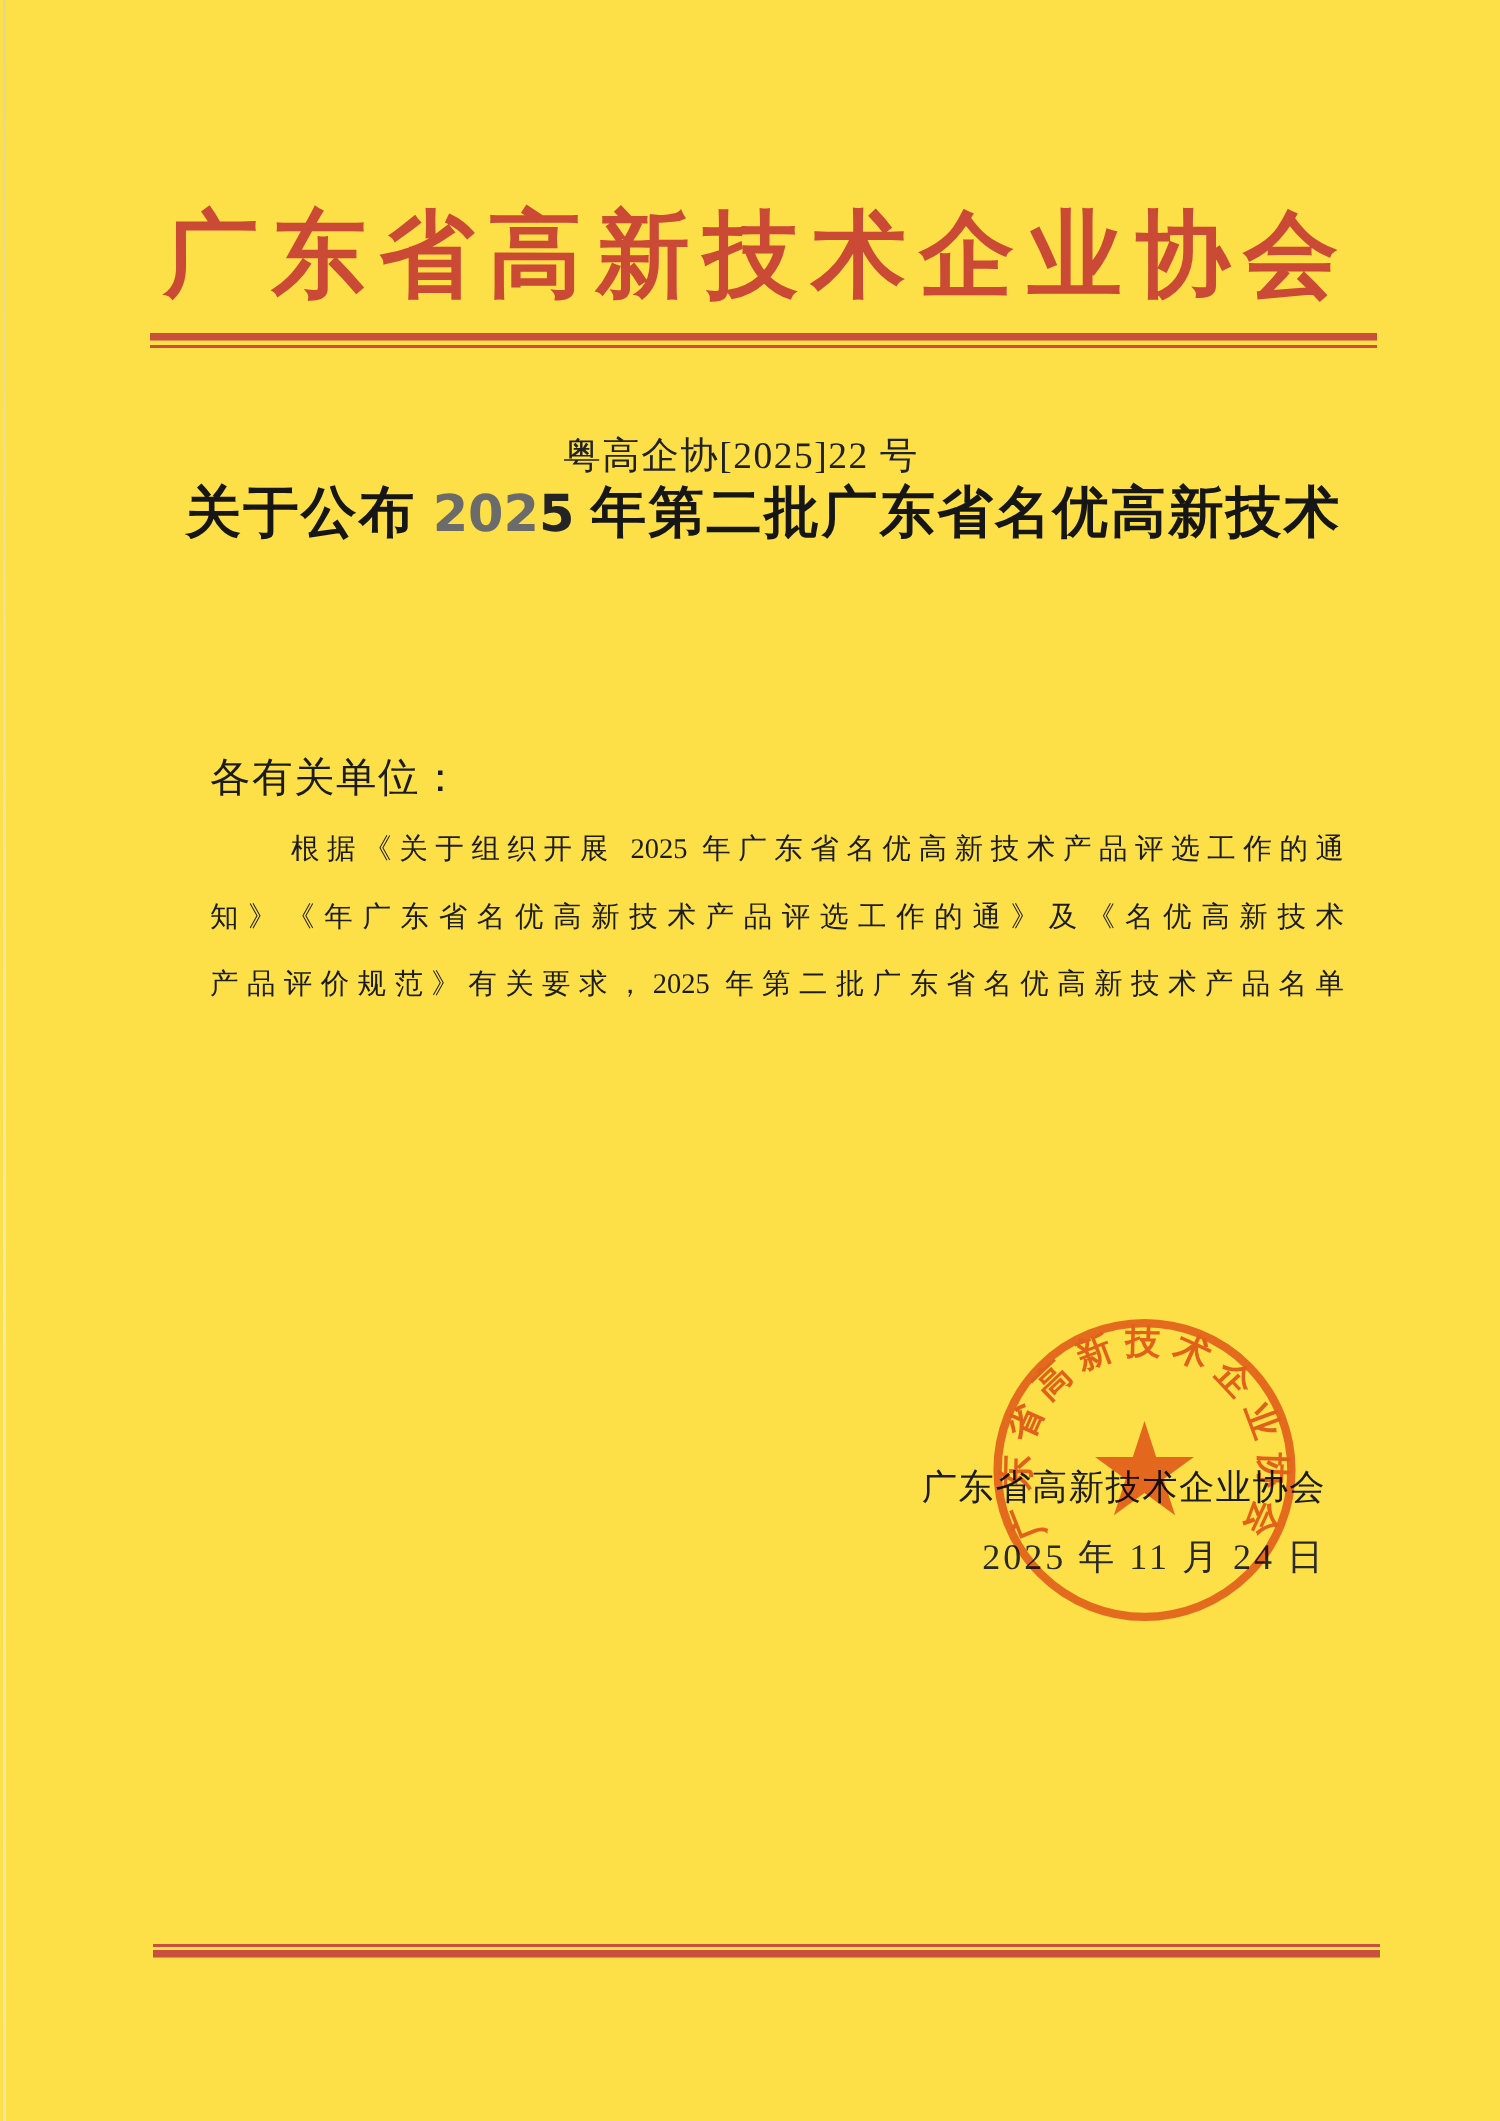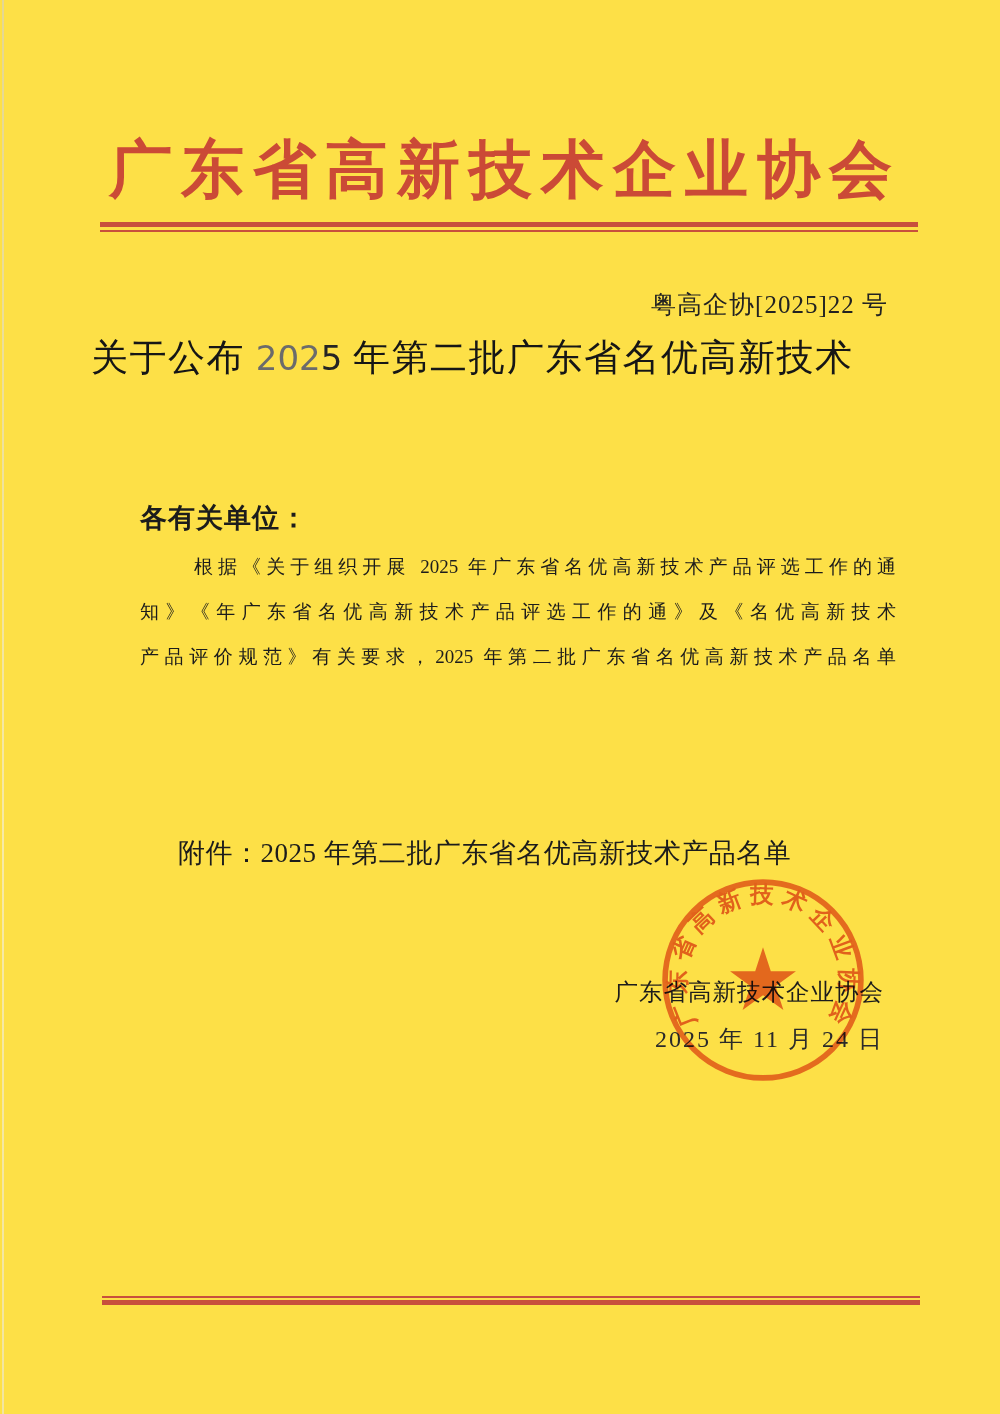--- a/index.html
+++ b/index.html
@@ -30,44 +30,44 @@
     white-space: nowrap;
   }
   .rule { position: absolute; background: #c8503c; }
   .rule-top-thick   { left: 100px; top: 222px; width: 818px; height: 5px; }
   .rule-top-thin    { left: 100px; top: 230px; width: 818px; height: 2px; }
   .rule-bot-thin    { left: 102px; top: 1296px; width: 818px; height: 2px; }
   .rule-bot-thick   { left: 102px; top: 1300px; width: 818px; height: 5px; }
 
   .doc-number {
     position: absolute; top: 290px; left: 100px; width: 788px;
-    text-align: right;
+    text-align: center;
     font-size: 25px; line-height: 30px;
     color: #222;
     letter-spacing: 1px;
   }
 
   .doc-title {
-    position: absolute; top: 331px; left: 91px; width: 836px;
-    text-align: left;
-    font-weight: normal;
+    position: absolute; top: 316px; left: 91px; width: 836px;
+    text-align: center;
+    font-weight: bold;
     font-size: 37px; line-height: 54px;
     color: #161616;
     letter-spacing: 1.5px;
   }
   .doc-title .year {
     font-family: "DejaVu Sans", "Liberation Sans", sans-serif;
     font-size: 34px; letter-spacing: 0;
   }
   .doc-title .year-light { color: #6b6b6b; }
   .doc-title .year-dark  { color: #242424; }
 
   .salutation {
     position: absolute; top: 501px; left: 140px;
-    font-size: 27px; line-height: 34px; font-weight: bold;
+    font-size: 27px; line-height: 34px; font-weight: normal;
     color: #1c1c1c; letter-spacing: 1px;
   }
 
   .body-para {
     position: absolute; top: 544px; left: 140px; width: 756px;
     font-size: 19px; color: #1c1c1c;
   }
   .body-para .bline {
     height: 45px; line-height: 45px; white-space: nowrap;
     text-align: justify; text-align-last: justify;
@@ -118,21 +118,20 @@
   </div>
 
   <div class="salutation">各有关单位：</div>
 
   <div class="body-para">
     <div class="bline first">根据《关于组织开展 2025 年广东省名优高新技术产品评选工作的通</div>
     <div class="bline">知》《年广东省名优高新技术产品评选工作的通》及《名优高新技术</div>
     <div class="bline">产品评价规范》有关要求，2025 年第二批广东省名优高新技术产品名单</div>
   </div>
 
-  <div class="attachment">附件：2025 年第二批广东省名优高新技术产品名单</div>
 
   <div class="sig-block">
     <div class="sig-org">广东省高新技术企业协会</div>
     <div class="sig-date">2025 年 11 月 24 日</div>
   </div>
 
   <div class="seal">
     <svg viewBox="0 0 200 200" xmlns="http://www.w3.org/2000/svg">
       <circle cx="100" cy="100" r="96" fill="none" stroke="#df5a47" stroke-width="5.5" opacity="0.92"></circle>
       <path id="sealArc" d="M 37.8,143.6 A 76,76 0 1 1 162.2,143.6" fill="none"></path>

